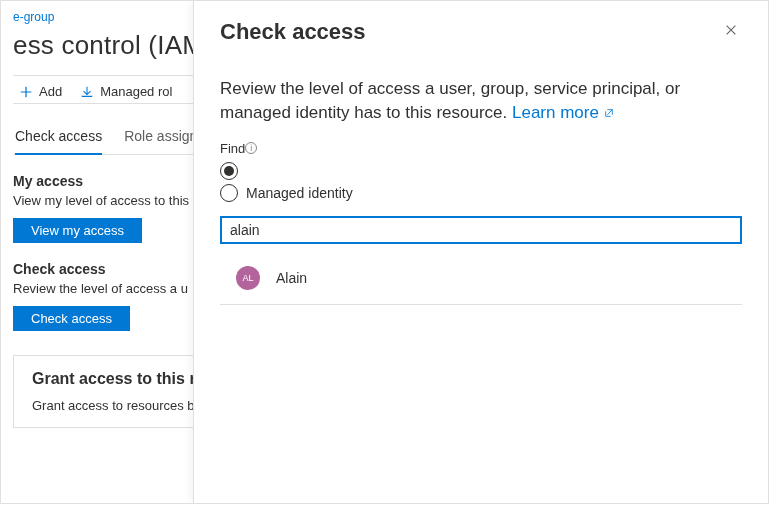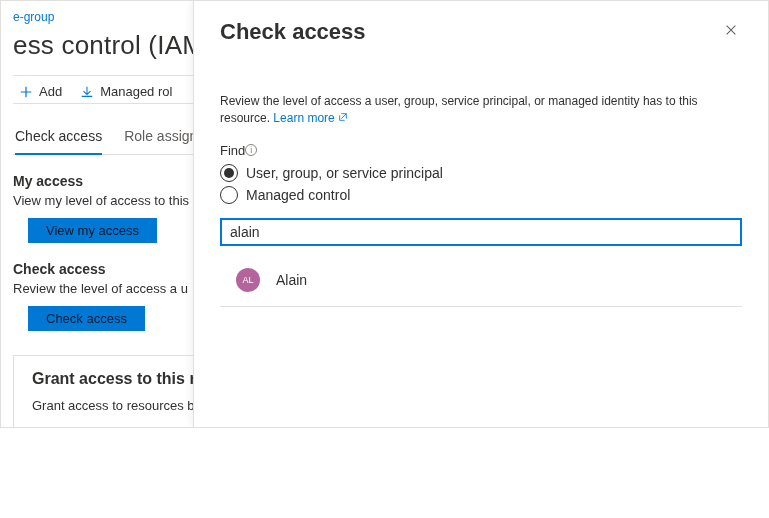--- a/index.html
+++ b/index.html
@@ -15,21 +15,21 @@
     margin: 0; padding: 0;
     font-family: "Segoe UI", Arial, sans-serif;
     font-size: 13px;
     color: var(--text);
     background: #fff;
     width: 769px; height: 518px;
     overflow: hidden;
   }
   .page {
     position: relative;
-    width: 769px; height: 428px;
+    width: 769px; height: 504px;
     border: 1px solid var(--border);
     overflow: hidden;
   }
   
   .iam {
     position: absolute;
     left: 0; top: 0; width: 769px; height: 518px;
     padding: 8px 12px 12px 12px;
     background: #fff;
   }
@@ -93,26 +93,25 @@
     font-weight: 600;
   }
   .section p {
     margin: 0 0 10px 0;
     color: var(--text);
     font-size: 13px;
   }
   .btn-primary {
     display: inline-block;
     background: var(--azure-blue);
-    color: #0f172a;
+    color: #ffffff;
     border: none;
     font-size: 13px;
     padding: 5px 18px;
     cursor: pointer;
-    margin-left: 15px;
   }
   .card {
     border: 1px solid var(--border);
     margin-top: 24px;
     padding: 14px 18px;
     max-width: 540px;
   }
   .card h3 { margin: 0 0 10px 0; font-size: 16px; font-weight: 600; }
   .card p { margin: 0; font-size: 13px; }
 
@@ -136,22 +135,22 @@
     margin: 0;
     font-size: 22px;
     font-weight: 600;
   }
   .close-btn {
     background: none; border: none; cursor: pointer;
     line-height: 1; padding: 4px;
   }
   .close-btn svg { width: 14px; height: 14px; stroke: #605e5c; }
   .fly-desc {
-    margin-top: 48px;
-    font-size: 12px;
+    margin-top: 32px;
+    font-size: 17px;
     line-height: 1.4;
     color: var(--text);
   }
   .fly-desc a { color: var(--azure-blue); text-decoration: none; }
   .ext-icon { width: 10px; height: 10px; display: inline-block; vertical-align: baseline; }
   .find-label {
     margin-top: 16px;
     font-size: 13px;
     display: flex;
     align-items: center;
@@ -279,25 +278,24 @@
     </div>
 
     <div class="find-label">
       <span>Find</span>
       <span class="info-icon">i</span>
     </div>
 
     <div class="radio-group">
       <div class="radio-item">
         <span class="radio checked"></span>
-        <span>User, group, or service principal</span>
       </div>
       <div class="radio-item">
         <span class="radio"></span>
-        <span>Managed control</span>
+        <span>Managed identity</span>
       </div>
     </div>
 
     <input class="search-box" type="text" value="alain" style="">
 
     <div class="result-row">
       <span class="avatar">AL</span>
       <span class="result-name">Alain</span>
     </div>
   </div>

